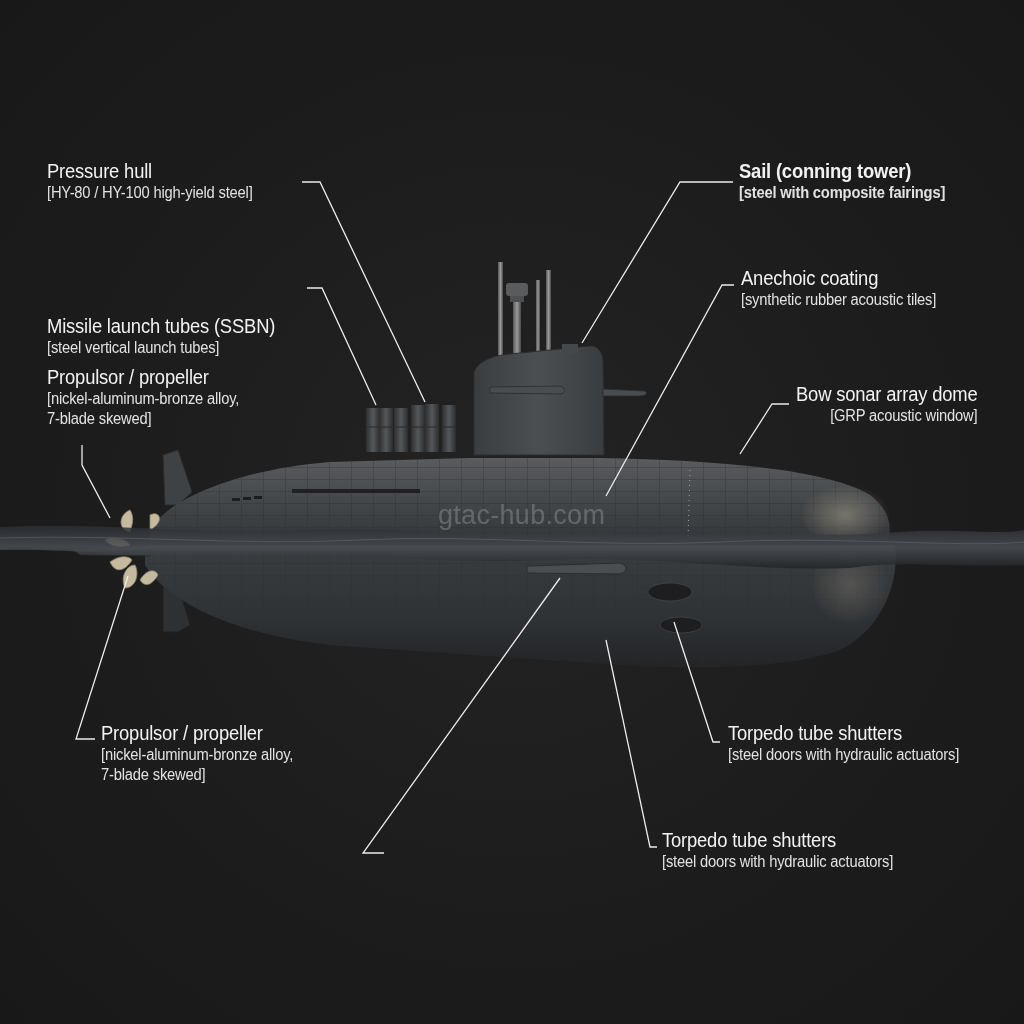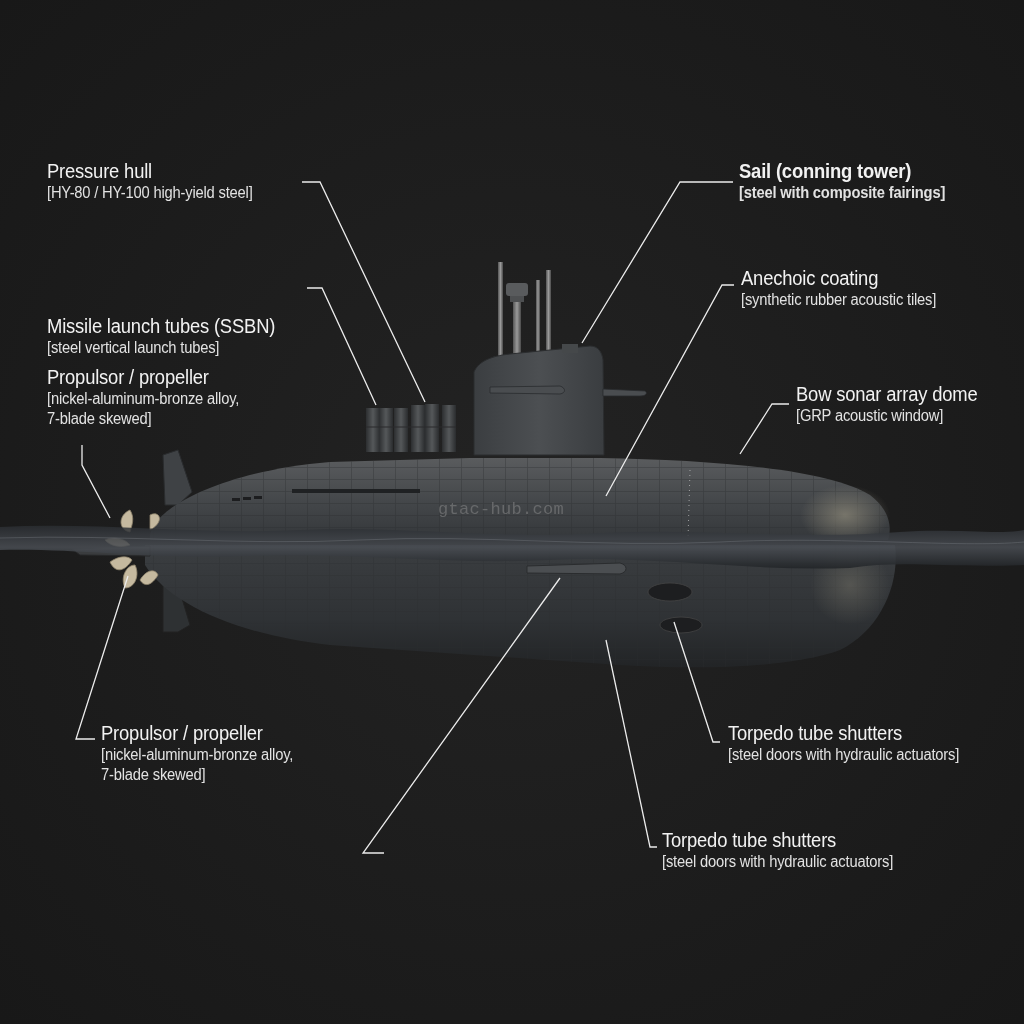--- a/index.html
+++ b/index.html
@@ -33,23 +33,23 @@
       display: block;
       font-size: 16px;
       line-height: 20px;
       color: #e2e2e2;
       transform: scaleX(0.92);
       transform-origin: left top;
     }
     .watermark {
       position: absolute;
       left: 438px; top: 500px;
-      font-size: 17px;
+      font-size: 27px;
       color: rgba(150,150,150,0.45);
-      font-family: Liberation Mono, monospace;
+      font-family: Liberation Sans, sans-serif;
       letter-spacing: 0.3px;
     }
   </style>
 </head>
 <body>
 
 <div id="stage">
 
   <svg class="art" width="1024" height="1024" viewBox="0 0 1024 1024">
     <defs>
@@ -219,21 +219,21 @@
   <div class="label" style="left:739px; top:160px;font-weight:bold;">
     <span class="title">Sail (conning tower)</span>
     <span class="sub">[steel with composite fairings]</span>
   </div>
 
   <div class="label" style="left:741px; top:267px;">
     <span class="title">Anechoic coating</span>
     <span class="sub">[synthetic rubber acoustic tiles]</span>
   </div>
 
-  <div class="label" style="left:796px; top:383px;">
+  <div class="label" style="left:796px; top:383px;text-align:right;">
     <span class="title">Bow sonar array dome</span>
     <span class="sub">[GRP acoustic window]</span>
   </div>
 
   <div class="label" style="left:101px; top:722px;">
     <span class="title">Propulsor / propeller</span>
     <span class="sub">[nickel-aluminum-bronze alloy,</span>
     <span class="sub">7-blade skewed]</span>
   </div>
 

